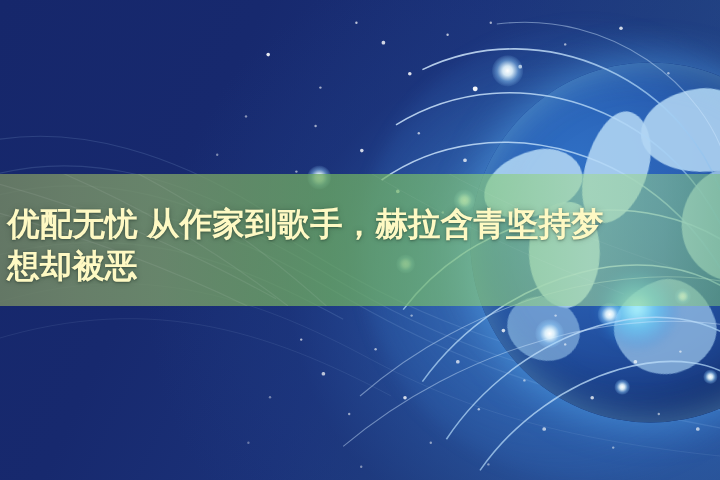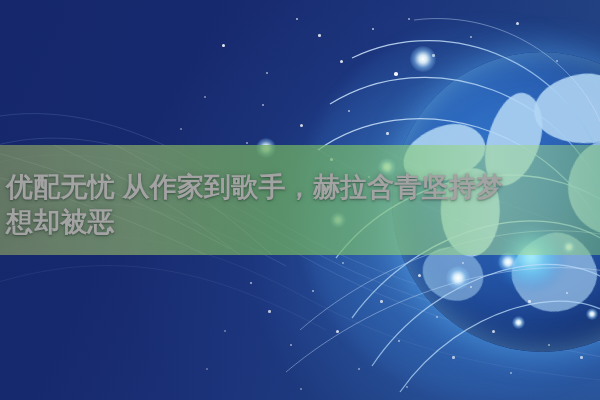--- a/index.html
+++ b/index.html
@@ -170,21 +170,21 @@
 
   
   .caption {
     position: absolute;
     left: 0;
     top: 170px;
     width: 515px;
     font-size: 27px;
     font-weight: 700;
     line-height: 35px;
-    color: #a3a3a3;
+    color: #fef9c3;
     letter-spacing: 0.2px;
     text-shadow:
       0 1px 2px rgba(20,40,30,0.45),
       0 0 6px rgba(0,0,0,0.18);
     white-space: pre-wrap;
     word-break: break-all;
   }
   .cap-l1 { position: absolute; left: 6px;  top: 0px;  }
   .cap-l2 { position: absolute; left: 0px;  top: 35px; }
   .cap-l3 { position: absolute; left: 0;    top: 70px; width: 600px; text-align: center; }

